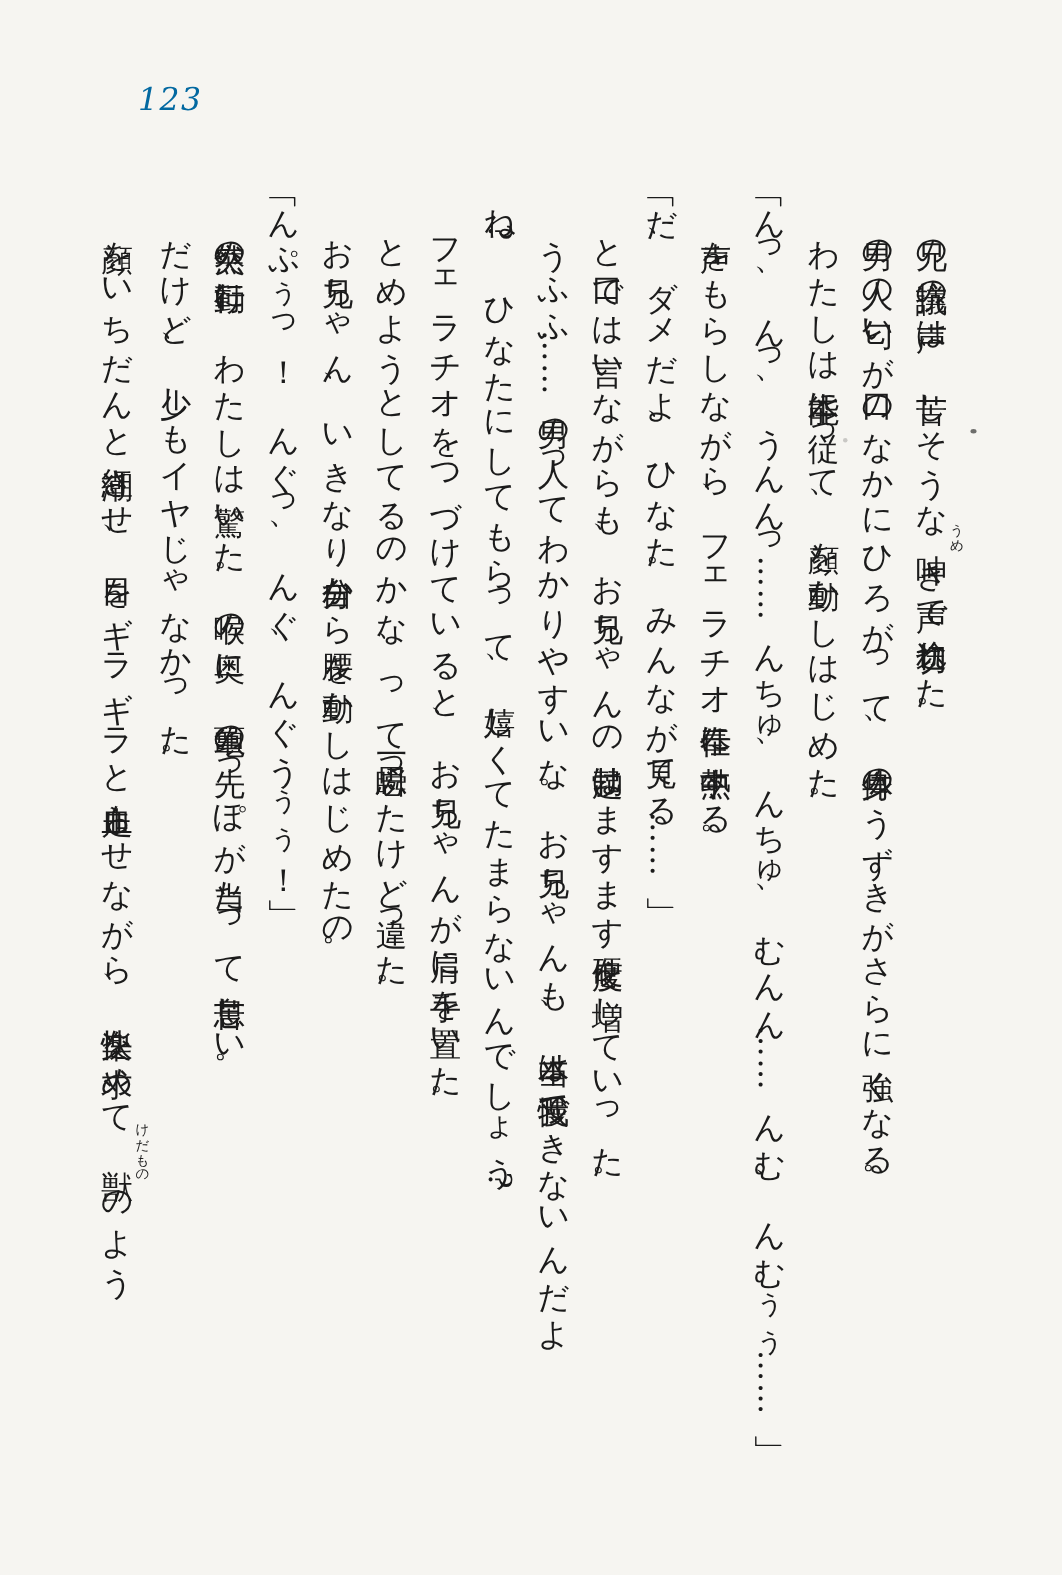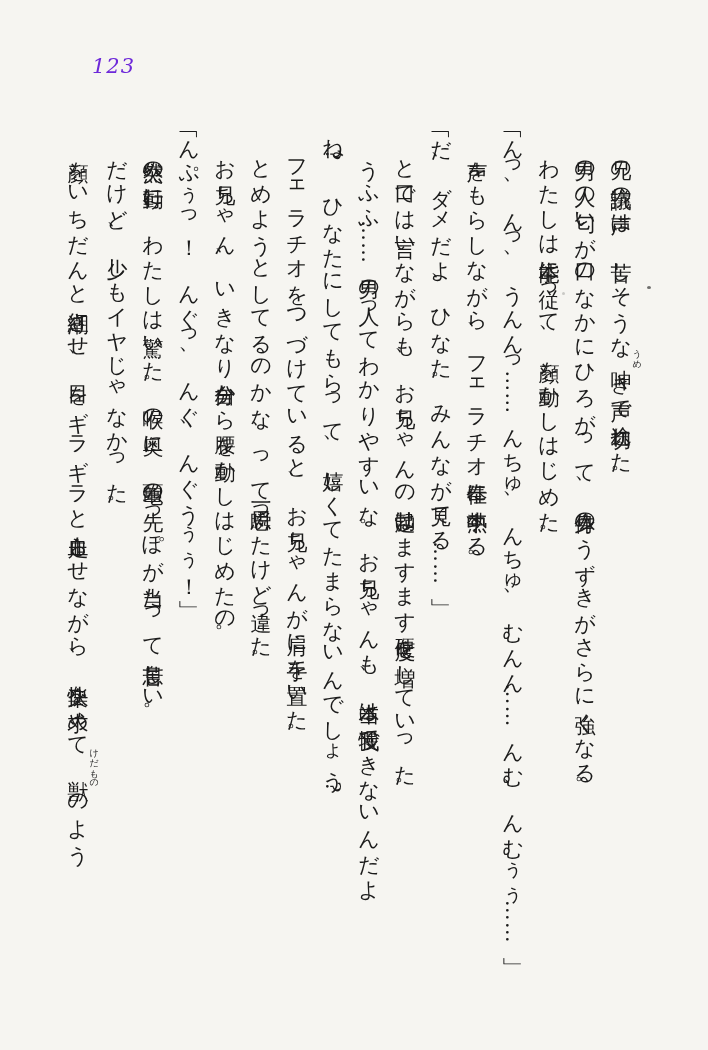--- a/index.html
+++ b/index.html
@@ -19,21 +19,21 @@
     font-family: "DejaVu Serif", "Liberation Serif", serif;
     color: #1b1b1b;
   }
   .page-number {
     position: absolute;
     top: 54px;
     left: 92px;
     font-size: 21px;
     font-style: italic;
     letter-spacing: 1px;
-    color: #6d28d9;
+    color: #0369a1;
     text-align: right;
   }
   .text-block {
     position: absolute;
     top: 124px;
     right: 66px;
     height: 840px;
     writing-mode: vertical-rl;
     text-orientation: mixed;
     font-size: 21px;

